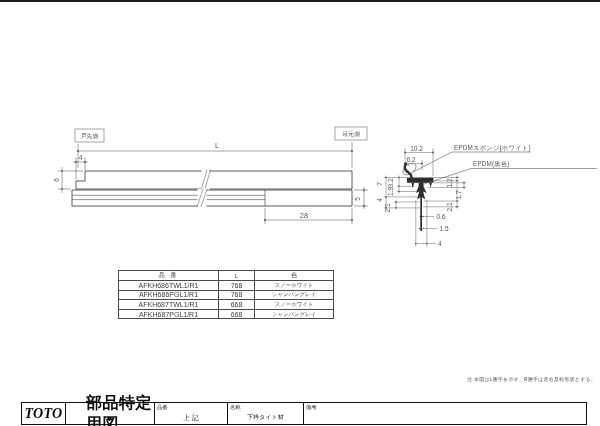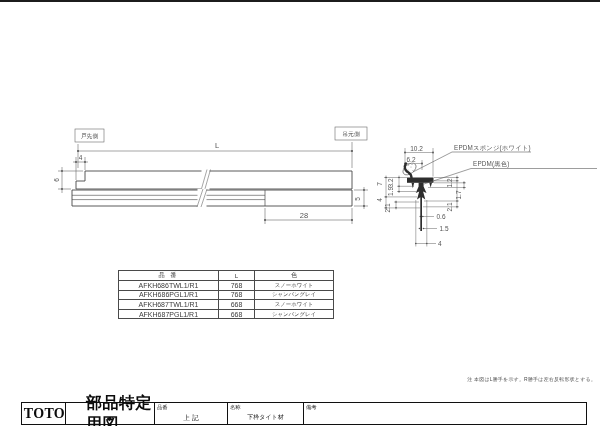--- a/index.html
+++ b/index.html
@@ -39,21 +39,21 @@
     letter-spacing:0.2px;white-space:nowrap;
   }
 
   
   .tblock{
     position:absolute;left:21px;top:402px;width:564px;height:21px;
     border:1.8px solid #101010;display:flex;background:#fff;
   }
   .tb-cell{position:relative;height:100%;box-sizing:border-box;border-left:1.1px solid #101010;}
   .tb-cell:first-child{border-left:none;}
-  .tb-logo{width:43px;display:flex;align-items:center;justify-content:flex-end;}
+  .tb-logo{width:43px;display:flex;align-items:center;justify-content:center;font-style:italic;}
   .toto{
     font-family:"Liberation Serif",serif;font-weight:bold;font-size:14px;
     color:#0b0b0b;letter-spacing:0.3px;line-height:1;
   }
   .tb-doc{width:89px;display:flex;align-items:center;justify-content:center;
     font-weight:bold;font-size:16px;color:#0b0b0b;letter-spacing:0.5px;padding-left:20px;}
   .tb-field{font-size:7px;color:#222;}
   .tb-part{width:73px;}
   .tb-name{width:76px;}
   .tb-remarks{flex:1;}

